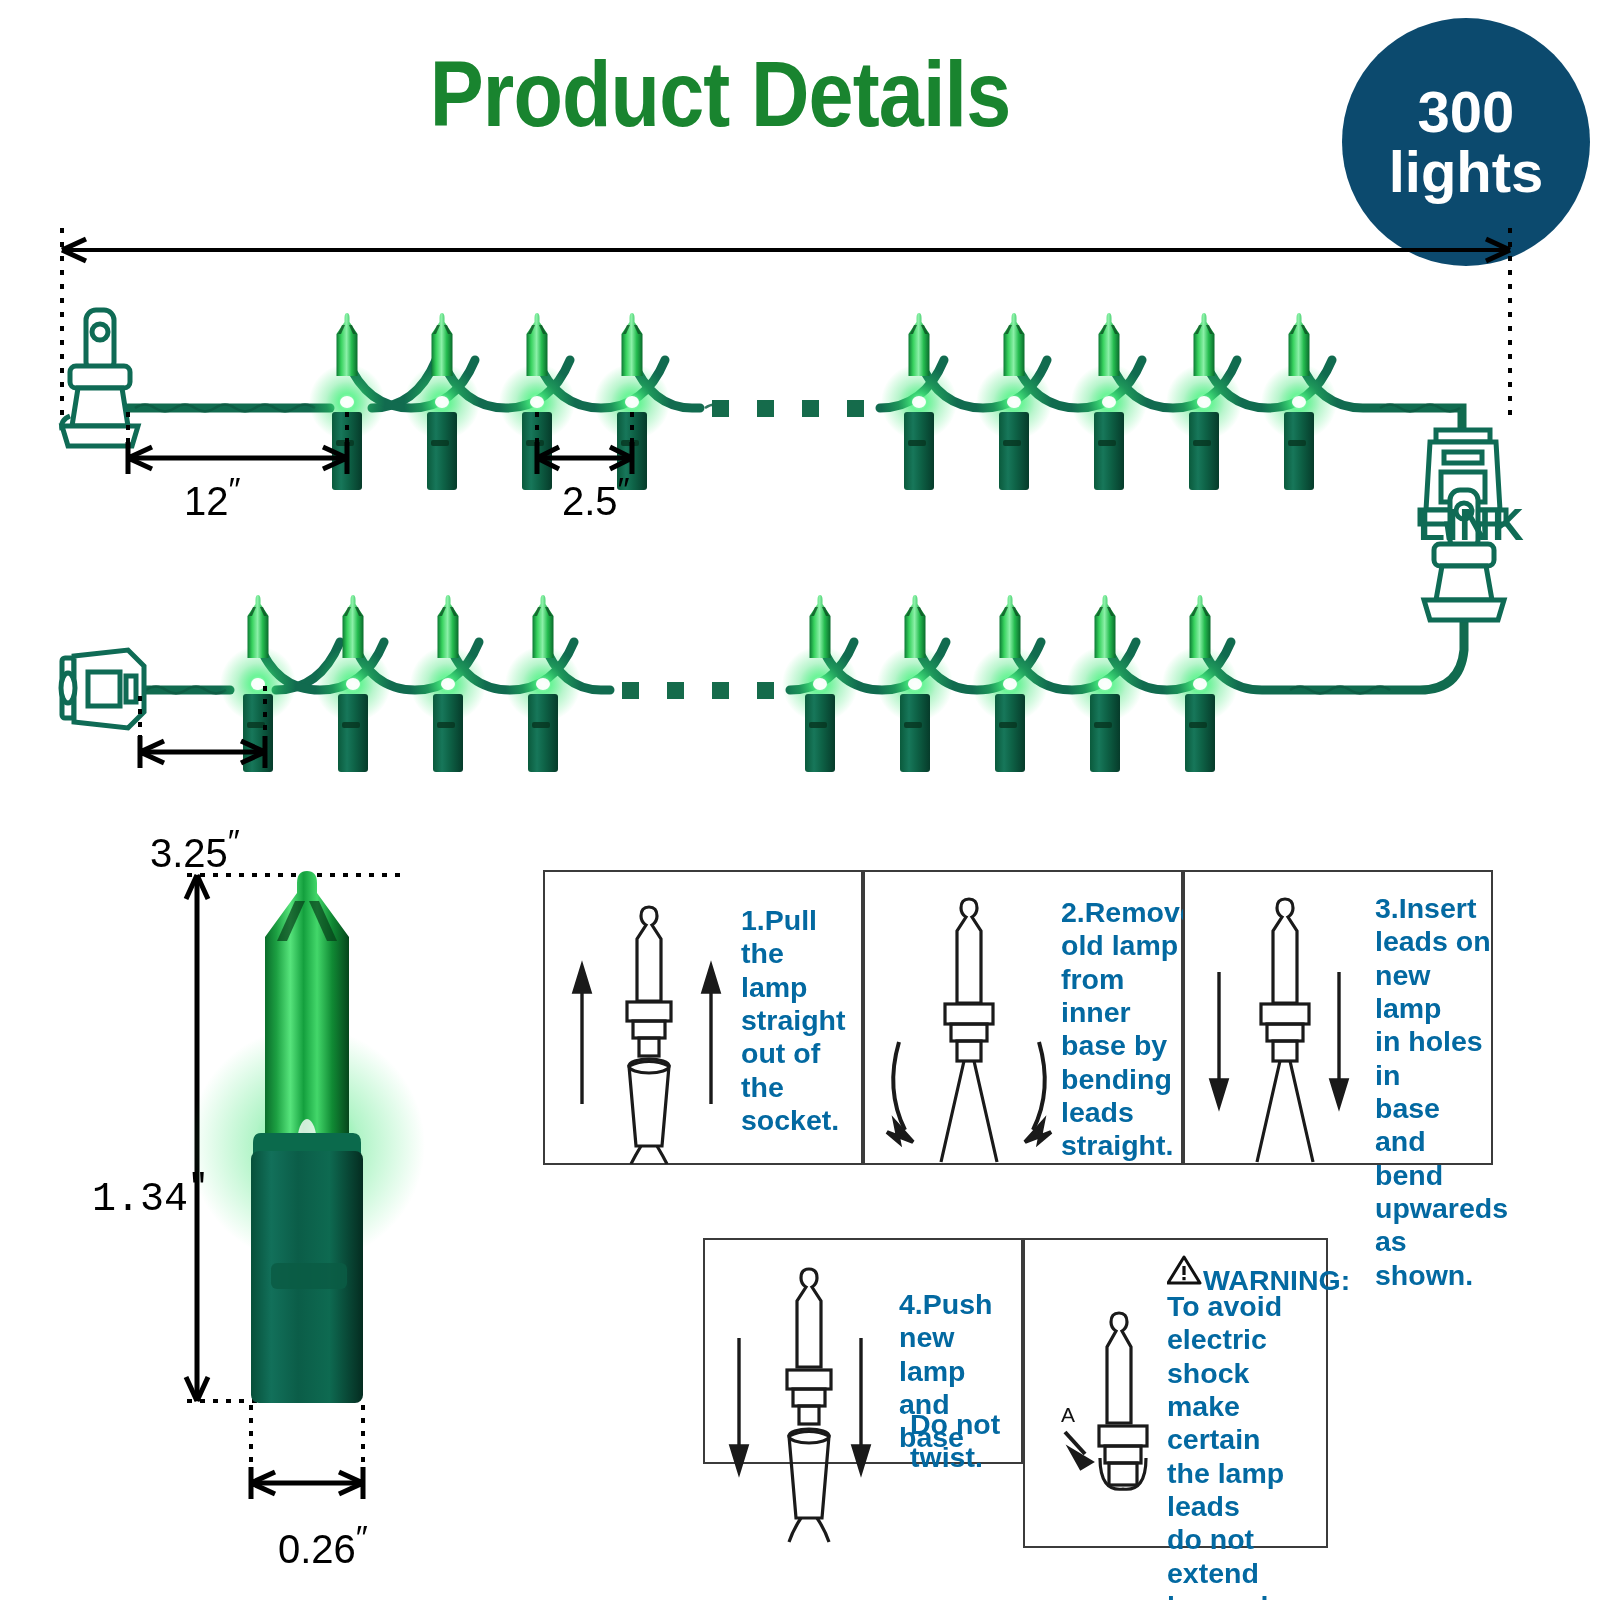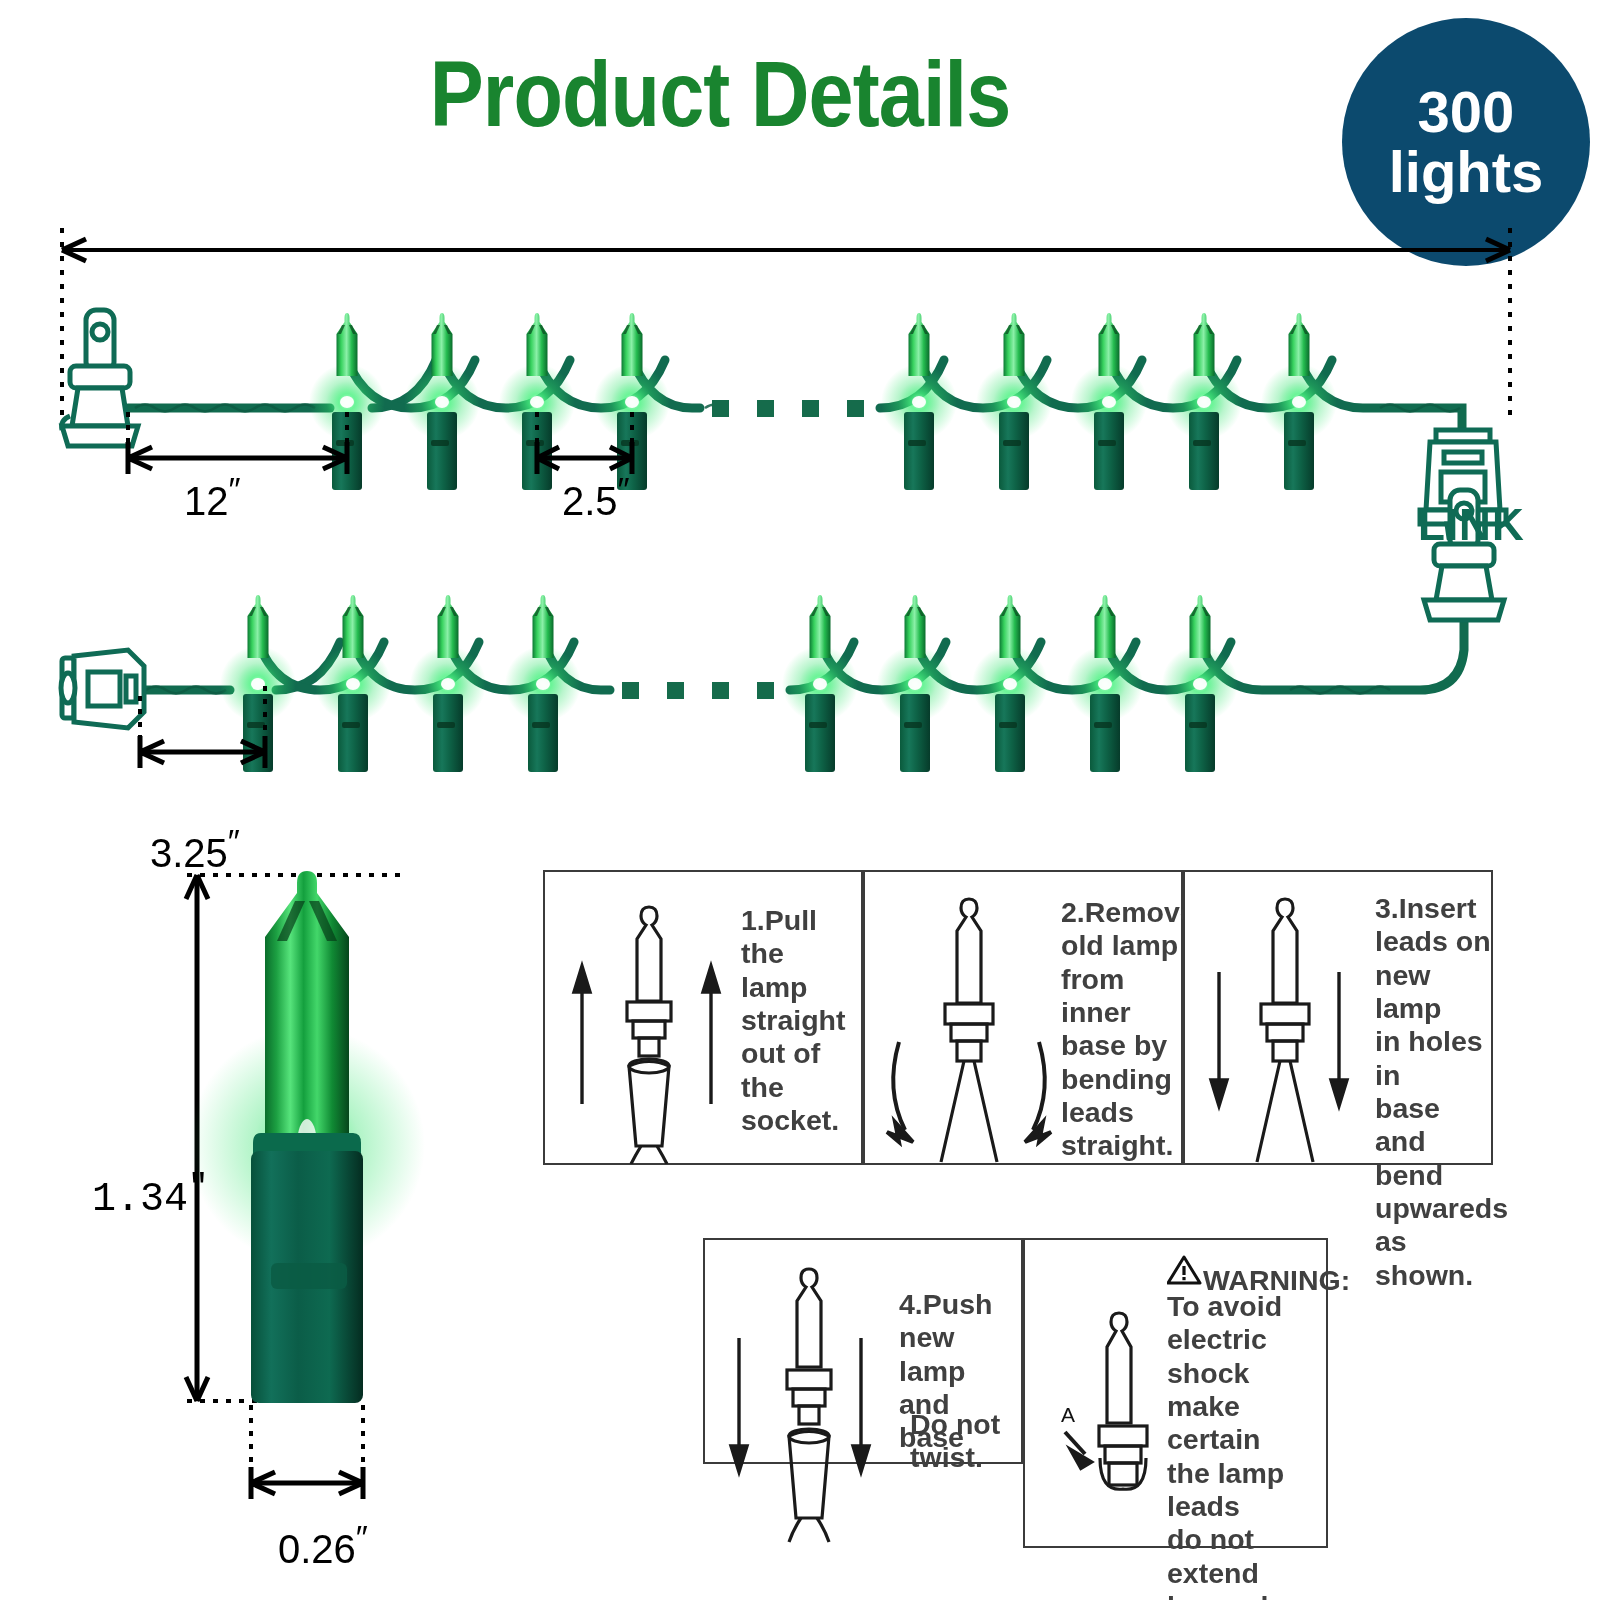--- a/index.html
+++ b/index.html
@@ -91,21 +91,21 @@
     position: absolute;
     border: 2px solid #3b3b3b;
     box-sizing: border-box;
     background: #fff;
   }
   .panel-text {
     position: absolute;
     font-size: 28.5px;
     line-height: 1.17;
     font-weight: 700;
-    color: #404040;
+    color: #0369a1;
     white-space: pre-line;
   }
   .panel-text.warn { font-weight: 700; }
   svg { display: block; }
 </style>
 </head>
 <body>
 
 <div class="stage">
 

